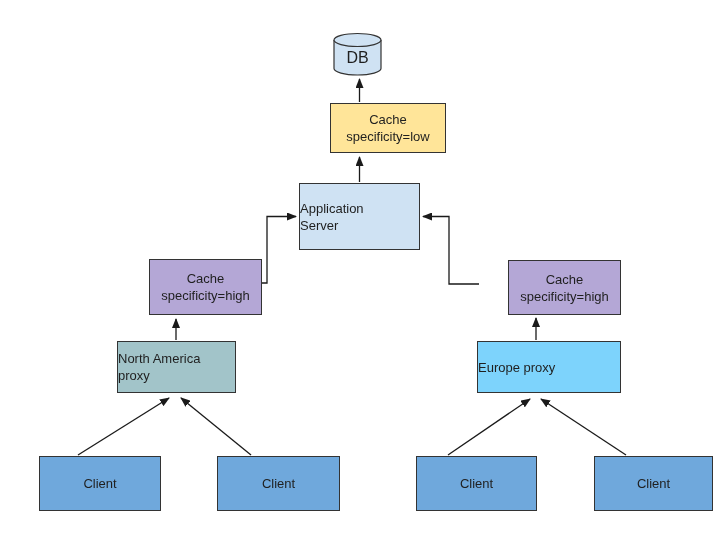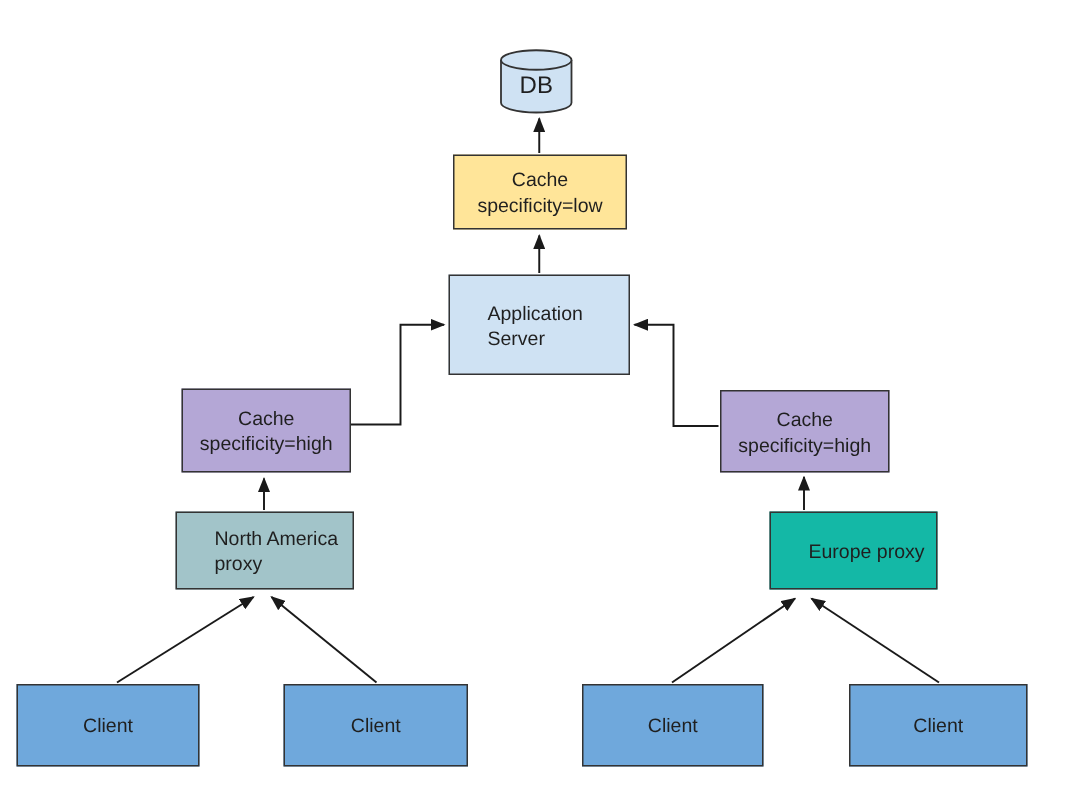--- a/index.html
+++ b/index.html
@@ -38,22 +38,22 @@
     position: absolute;
     box-sizing: border-box;
     border: 1px solid var(--border);
     display: flex;
     align-items: center;
     font-size: 13px;
     line-height: 17px;
     color: var(--text);
     white-space: pre-line;
   }
-  .node.center { justify-content: center; text-align: center; }
-  .node.left   { padding-left: 25px; text-align: left; }
+  .node.center { justify-content: center; text-align: center; margin-left: 28px; }
+  .node.left   { padding-left: 0; text-align: left; }
   .db-label {
     position: absolute;
     display: flex;
     align-items: center;
     justify-content: center;
     font-size: 16px;
     color: var(--text);
   }
 </style>
 </head>
@@ -95,21 +95,21 @@
 
   <div class="node center" style="left: 121px; top: 259px; width: 113px; height: 56px; background: rgb(180, 167, 214);">Cache
 specificity=high</div>
 
   <div class="node center" style="left: 480px; top: 260px; width: 113px; height: 55px; background: rgb(180, 167, 214);">Cache
 specificity=high</div>
 
   <div class="node left" style="left: 117px; top: 341px; width: 119px; height: 52px; background: rgb(162, 196, 201);">North America
 proxy</div>
 
-  <div class="node left" style="left: 477px; top: 341px; width: 112px; height: 52px; background: #14b8a6; margin-left: 36px;">Europe proxy</div>
+  <div class="node left" style="left: 477px; top: 341px; width: 144px; height: 52px; background: #7dd3fc;">Europe proxy</div>
 
   <div class="node center" style="left: 11px; top: 456px; width: 122px; height: 55px; background: rgb(111, 168, 220);">Client</div>
 
   <div class="node center" style="left: 189px; top: 456px; width: 123px; height: 55px; background: rgb(111, 168, 220);">Client</div>
 
   <div class="node center" style="left: 388px; top: 456px; width: 121px; height: 55px; background: rgb(111, 168, 220);">Client</div>
 
   <div class="node center" style="left: 566px; top: 456px; width: 119px; height: 55px; background: rgb(111, 168, 220);">Client</div>
 
 </div>

